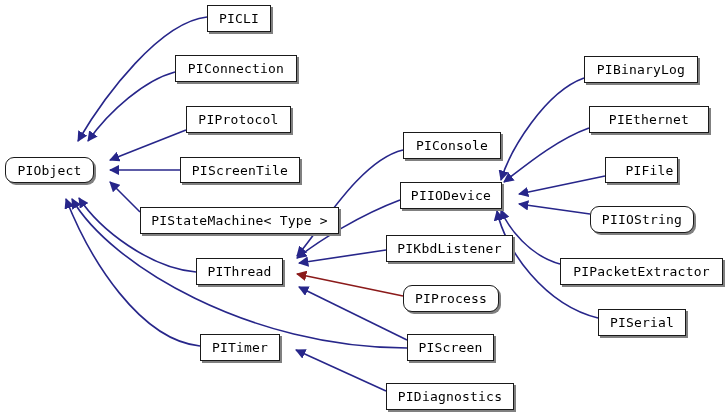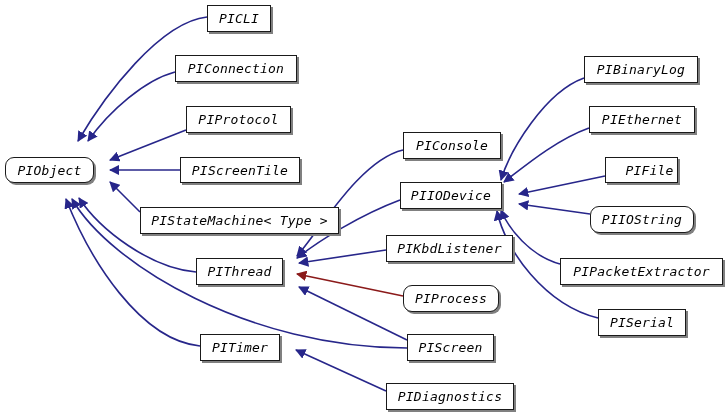--- a/index.html
+++ b/index.html
@@ -35,21 +35,20 @@
     white-space: nowrap;
     color: #000000;
     font-size: 13px;
     line-height: 1;
     letter-spacing: 0.2px;
     z-index: 2;
   }
   .node-label {
     display: block;
     padding: 0 6px;
-    font-style: italic;
   }
 </style>
 </head>
 <body>
 
 <div id="diagram-root">
 
   <svg id="edge-layer" viewBox="0 0 725 417" width="725" height="417" xmlns="http://www.w3.org/2000/svg">
     <defs>
       <marker id="arrow-inherit" viewBox="0 0 10 10" refX="9" refY="5" markerWidth="6.5" markerHeight="6.5" orient="auto-start-reverse">
@@ -122,21 +121,21 @@
       </div>
       <div class="node" style="left: 407px; top: 334px; width: 87px; height: 27px; background: rgb(255, 255, 255); border-color: rgb(26, 26, 26); box-shadow: rgb(128, 128, 128) 2px 2px 0px 0px;">
         <span class="node-label">PIScreen</span>
       </div>
       <div class="node" style="left: 386px; top: 383px; width: 128px; height: 27px; background: rgb(255, 255, 255); border-color: rgb(26, 26, 26); box-shadow: rgb(128, 128, 128) 2px 2px 0px 0px;">
         <span class="node-label">PIDiagnostics</span>
       </div>
       <div class="node" style="left: 584px; top: 56px; width: 114px; height: 27px; background: rgb(255, 255, 255); border-color: rgb(26, 26, 26); box-shadow: rgb(128, 128, 128) 2px 2px 0px 0px;">
         <span class="node-label">PIBinaryLog</span>
       </div>
-      <div class="node" style="left: 589px; top: 106px; width: 106px; height: 27px; background: rgb(255, 255, 255); border-color: rgb(26, 26, 26); box-shadow: rgb(128, 128, 128) 2px 2px 0px 0px;">
+      <div class="node" style="left: 589px; top: 106px; width: 120px; height: 27px; background: rgb(255, 255, 255); border-color: rgb(26, 26, 26); box-shadow: rgb(128, 128, 128) 2px 2px 0px 0px;">
         <span class="node-label">PIEthernet</span>
       </div>
       <div class="node" style="left: 605px; top: 157px; width: 73px; height: 26px; background: rgb(255, 255, 255); border-color: rgb(26, 26, 26); box-shadow: rgb(128, 128, 128) 2px 2px 0px 0px; padding-left: 16px;">
         <span class="node-label">PIFile</span>
       </div>
       <div class="node" style="left: 590px; top: 206px; width: 104px; height: 27px; background: rgb(255, 255, 255); border-color: rgb(26, 26, 26); box-shadow: rgb(128, 128, 128) 2px 2px 0px 0px; border-radius: 9px;">
         <span class="node-label">PIIOString</span>
       </div>
       <div class="node" style="left: 560px; top: 258px; width: 163px; height: 27px; background: rgb(255, 255, 255); border-color: rgb(26, 26, 26); box-shadow: rgb(128, 128, 128) 2px 2px 0px 0px;">
         <span class="node-label">PIPacketExtractor</span>

